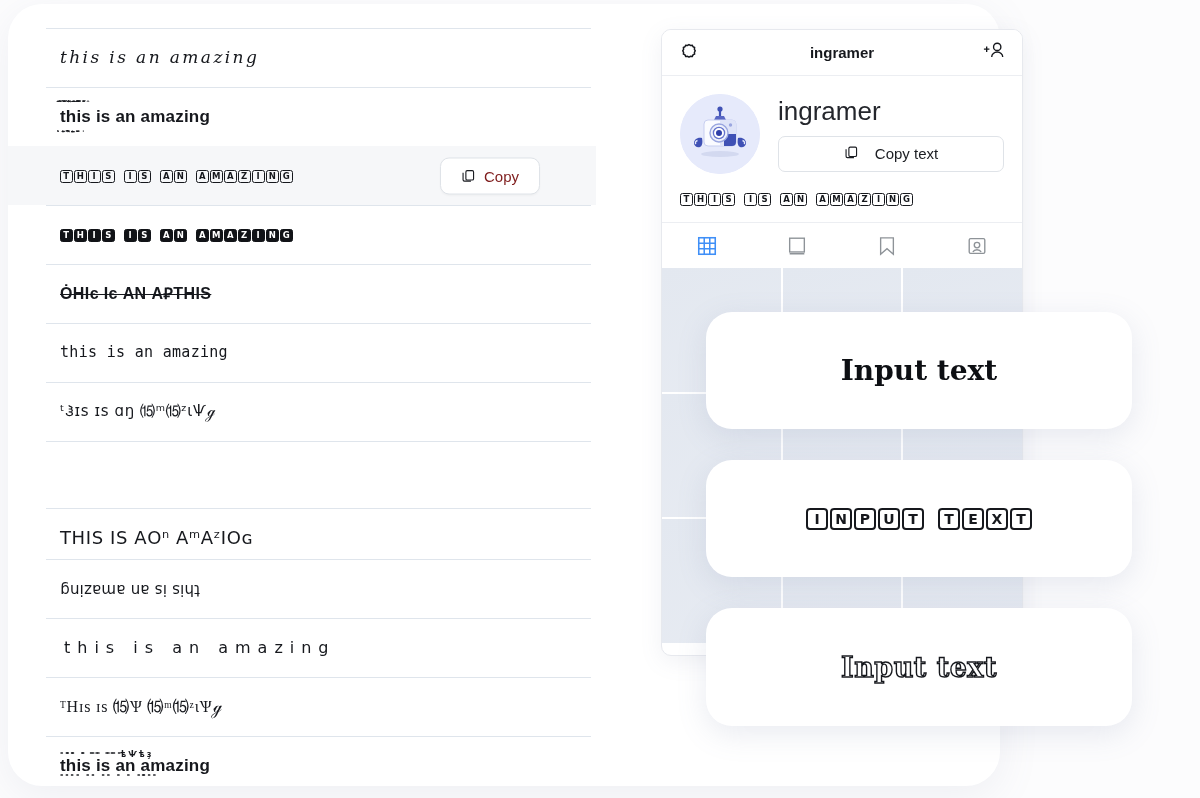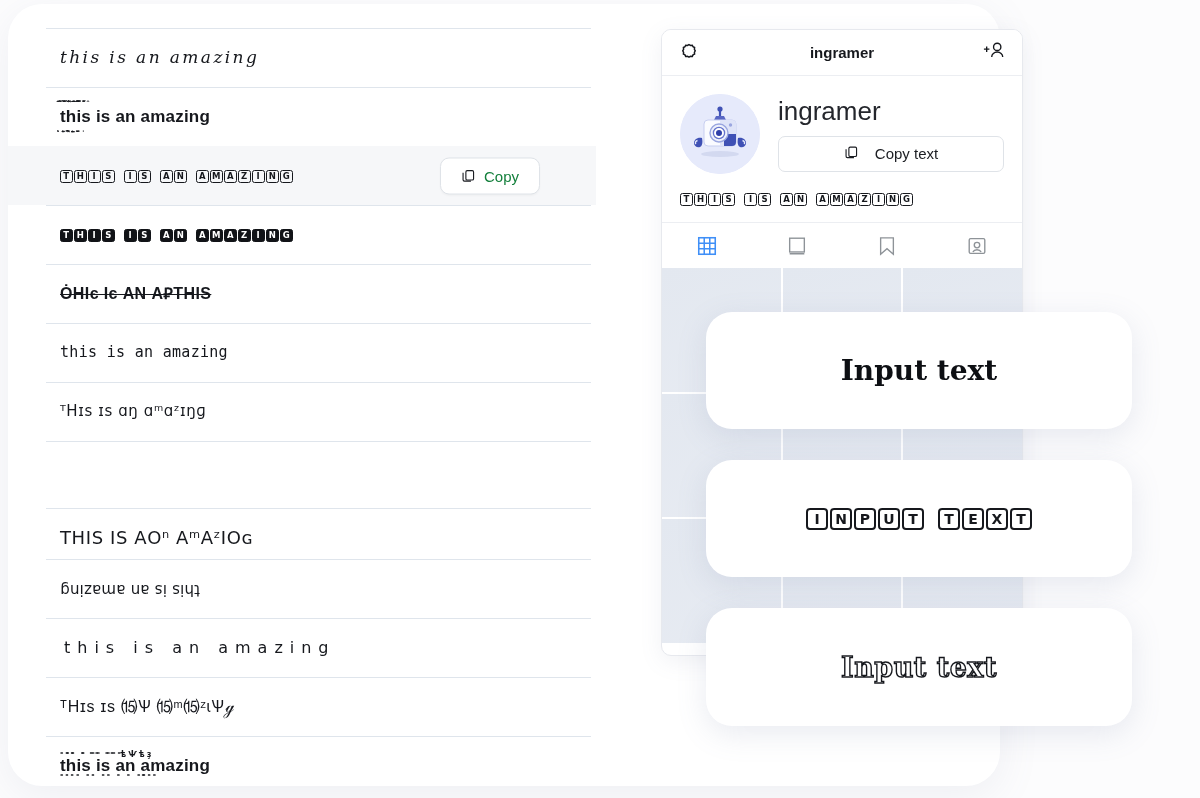--- a/index.html
+++ b/index.html
@@ -75,21 +75,21 @@
   .s-zalgo   { font-family: "Liberation Sans", sans-serif; font-size: 17px; font-weight: 600; }
   .s-boxwhite{ font-size: 13px; letter-spacing: 0.6px; font-family: "DejaVu Sans", sans-serif; }
   .s-boxblack{ font-size: 13px; letter-spacing: 0.6px; font-family: "DejaVu Sans", sans-serif; font-weight: bold; }
   .s-strike  { font-family: "Liberation Sans", sans-serif; font-weight: 700; font-size: 16px; text-decoration: line-through; letter-spacing: 0.4px; }
   .s-mono    { font-family: "DejaVu Sans Mono", monospace; font-size: 15px; letter-spacing: 0.3px; }
   .s-smallcap{ font-family: "DejaVu Sans", sans-serif; font-size: 15px; letter-spacing: 0.6px; }
   .s-runic   { font-family: "DejaVu Sans", sans-serif; font-size: 19px; letter-spacing: 3.5px; }
   .s-wide    { font-family: "DejaVu Sans", sans-serif; font-size: 18px; letter-spacing: 0.6px; }
   .s-upside  { font-family: "DejaVu Sans", sans-serif; font-size: 15px; transform: rotate(180deg); transform-origin: center; display:inline-block; }
   .s-spaced  { font-family: "DejaVu Sans", sans-serif; font-size: 16px; letter-spacing: 7px; margin-left: 56px; }
-  .s-circled { font-family: Liberation Sans, sans-serif; font-size: 16px; letter-spacing: 0.8px; }
+  .s-circled { font-family: Liberation Serif, serif; font-size: 16px; letter-spacing: 0.8px; }
   .s-cross   { font-family: "Liberation Sans", sans-serif; font-weight: 600; font-size: 17px; }
 
   
   .boxseq { display: inline-flex; align-items: center; gap: 1px; }
   .boxseq .gap { width: 7px; display:inline-block; }
   .bx {
     display: inline-flex;
     align-items: center;
     justify-content: center;
     width: 13px;
@@ -135,21 +135,21 @@
     top: 50%;
     transform: translateY(-50%);
     display: inline-flex;
     align-items: center;
     gap: 8px;
     padding: 9px 20px;
     background: #ffffff;
     border: 1px solid #dfe3e8;
     border-radius: 9px;
     font-size: 15px;
-    color: #15803d;
+    color: #7f1d1d;
     cursor: pointer;
     box-shadow: 0 1px 2px rgba(0,0,0,0.03);
   }
   .copy-btn svg { display:block; }
 
   
   .phone {
     position: absolute;
     left: 613px;
     top: 25px;
@@ -373,21 +373,21 @@
         <div class="sample s-strike">ȮHΙє Ιє АΝ А⃃ТΗΙЅ</div>
       </div>
 
       <div class="font-row" style="top:319px">
         <div class="divider-top"></div>
         <div class="sample s-mono">this is an amazing</div>
       </div>
 
       <div class="font-row" style="top:378px">
         <div class="divider-top"></div>
-        <div class="sample s-smallcap">ᵀHɪѕ ɪѕ ɑŋ ɑᵐɑᶻɪŋɡ</div>
+        <div class="sample s-smallcap">ᵗᲰɪѕ ɪѕ ɑŋ ⒂ᵐ⒂ᶻɩѰℊ</div>
       </div>
 
       <div class="font-row" style="top:437px">
         <div class="divider-top"></div>
       </div>
 
       <div class="font-row" style="top:504px">
         <div class="divider-top"></div>
         <div class="sample s-wide">ТΗΙЅ ΙЅ АОⁿ АᵐАᶻΙОɢ</div>
       </div>

